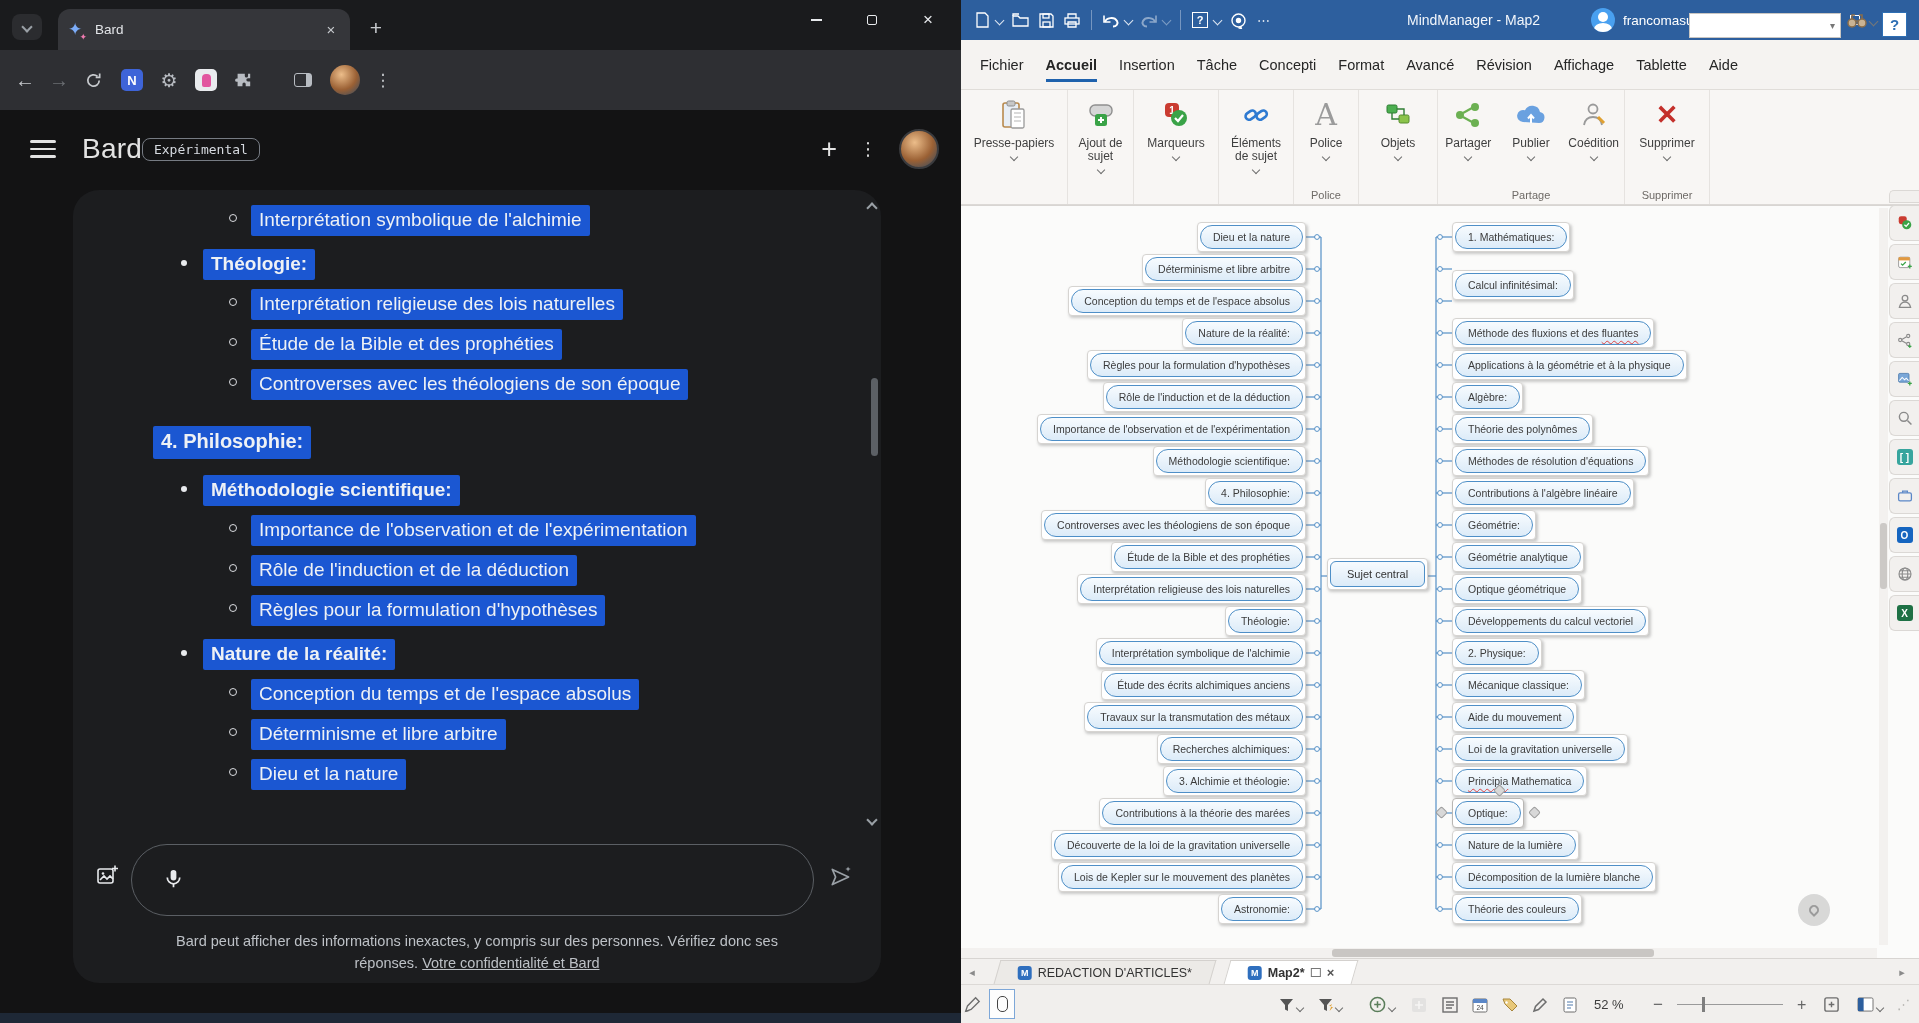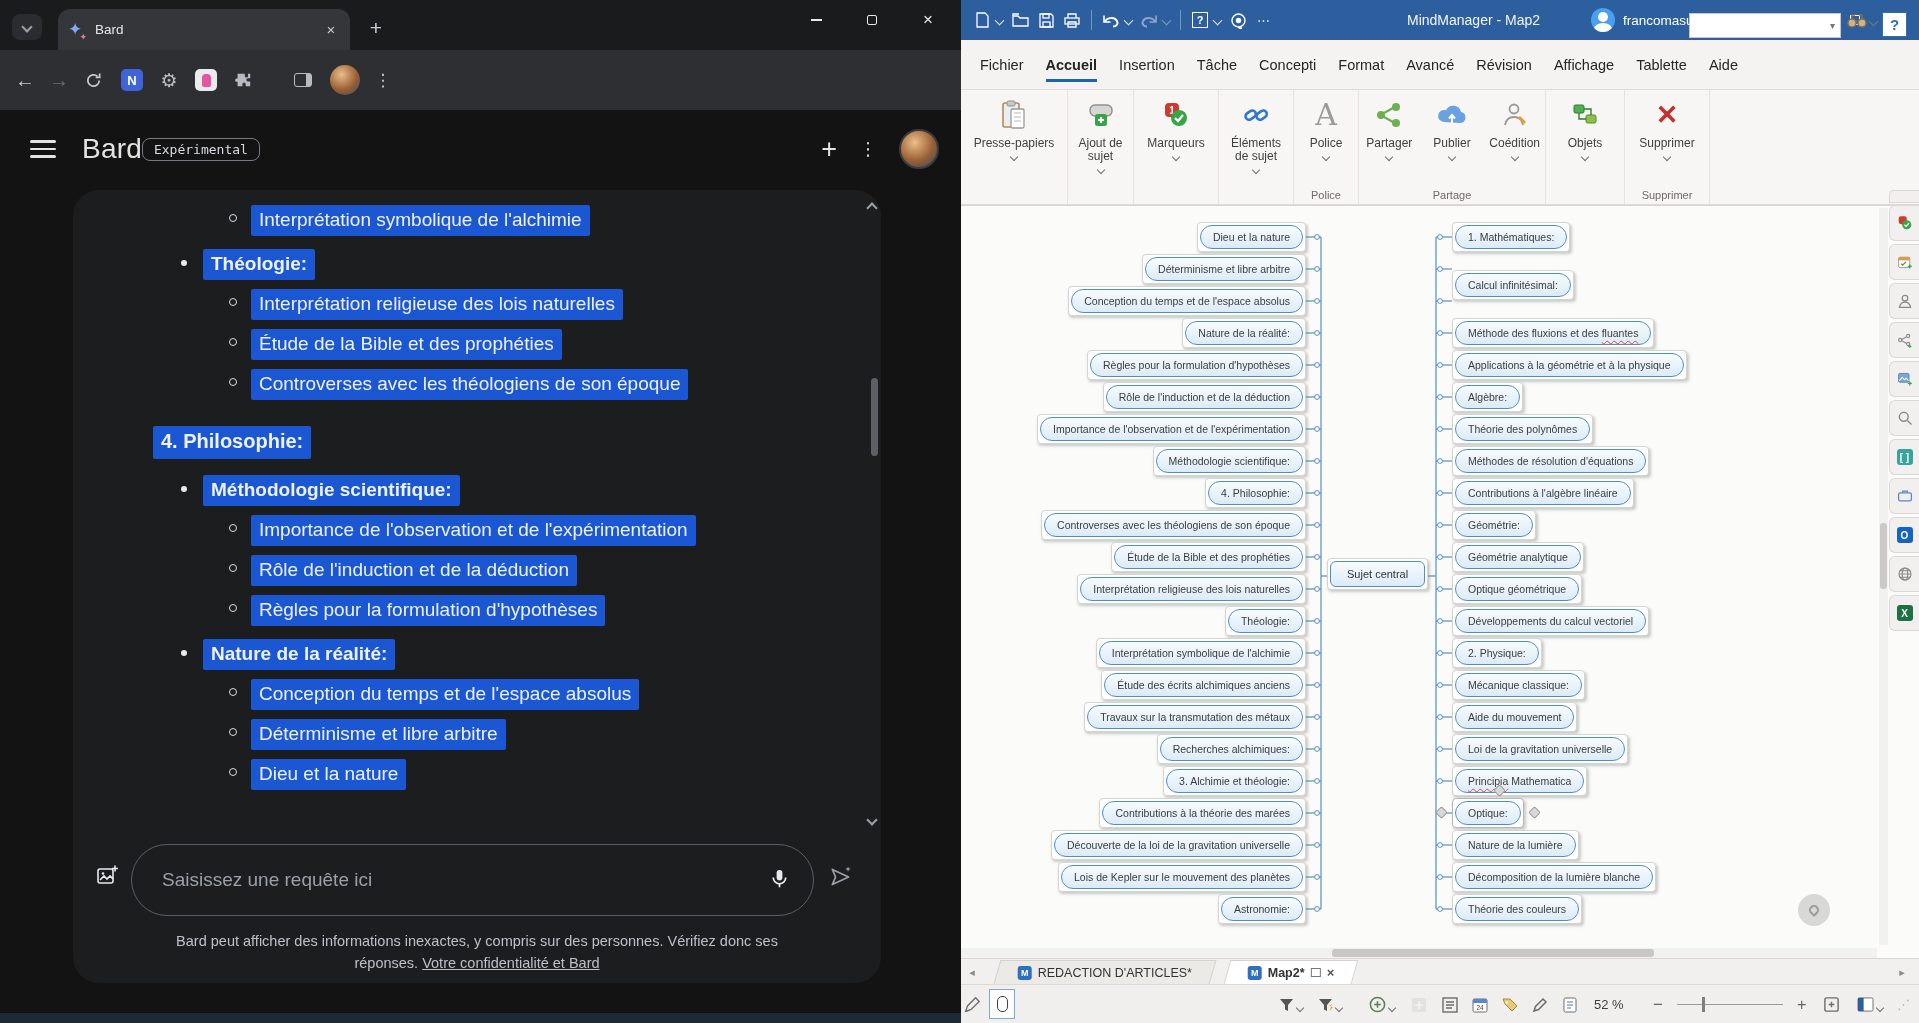--- a/index.html
+++ b/index.html
@@ -321,21 +321,20 @@
     <div class="input-row">
       <span class="img-btn">
         <svg width="24" height="24" viewBox="0 0 24 24" stroke="#e8eaed" fill="none" stroke-width="1.6">
             <rect x="3" y="5" width="15" height="14" rx="2"></rect>
             <path d="M5 16l4-4 3 3 3-3 3 3"></path>
             <circle cx="8" cy="9.5" r="1.3" fill="#e8eaed" stroke="none"></circle>
             <path d="M20 1.5v6M17 4.5h6"></path>
           </svg>
       </span>
       <div class="pill">
-        <span class="placeholder">Saisissez une requête ici</span>
         <span>
           <svg width="23" height="23" viewBox="0 0 24 24">
               <rect x="9" y="3" width="6" height="11" rx="3" fill="#e8eaed"></rect>
               <path d="M5.5 11a6.5 6.5 0 0 0 13 0" stroke="#e8eaed" stroke-width="1.8" fill="none"></path>
               <line x1="12" y1="17.5" x2="12" y2="21" stroke="#e8eaed" stroke-width="1.8"></line>
             </svg>
         </span>
       </div>
       <span class="send-btn">
         <svg width="26" height="26" viewBox="0 0 24 24">
@@ -513,20 +512,33 @@
     <div class="rgrp g-font">
       <div class="rbtn">
         <span class="ric">
             <span class="bigA">A</span>
           </span>
         <span class="rlabel">Police</span>
           <span class="rchev"></span>
       </div>
       <div class="rgrp-label">Police</div>
     </div>
+    <div class="rgrp g-obj">
+      <div class="rbtn">
+        <span class="ric">
+          <svg width="28" height="26" viewBox="0 0 28 26">
+              <rect x="3" y="3" width="10" height="8" rx="1.5" fill="#4caf50" stroke="#2e7d32"></rect>
+              <rect x="15" y="13" width="10" height="8" rx="1.5" fill="#8bc34a" stroke="#558b2f"></rect>
+              <path d="M13 7h7v6M15 17H8v-6" stroke="#2e7d32" fill="none" stroke-width="1.4"></path>
+            </svg>
+        </span>
+        <span class="rlabel">Objets</span>
+          <span class="rchev"></span>
+      </div>
+    </div>
     <div class="rgrp g-share">
       <div class="rbtn">
         <span class="ric">
           <svg width="28" height="28" viewBox="0 0 28 28">
               <circle cx="6" cy="14" r="4" fill="#6cb052"></circle>
               <circle cx="21" cy="6" r="4" fill="#6cb052"></circle>
               <circle cx="21" cy="22" r="4" fill="#6cb052"></circle>
               <path d="M9 12L18 7M9 16l9 5" stroke="#6cb052" stroke-width="2.2"></path>
             </svg>
         </span>
@@ -548,33 +560,20 @@
           <svg width="28" height="28" viewBox="0 0 28 28" fill="none" stroke="#9a9a9a" stroke-width="1.8">
               <circle cx="13" cy="8" r="4.5"></circle>
               <path d="M4 24c1-6 5-8 9-8s8 2 9 8"></path>
               <path d="M18 16l6 6" stroke="#e0a030" stroke-width="3"></path>
             </svg>
         </span>
         <span class="rlabel">Coédition</span>
           <span class="rchev"></span>
       </div>
       <div class="rgrp-label">Partage</div>
-    </div>
-    <div class="rgrp g-obj">
-      <div class="rbtn">
-        <span class="ric">
-          <svg width="28" height="26" viewBox="0 0 28 26">
-              <rect x="3" y="3" width="10" height="8" rx="1.5" fill="#4caf50" stroke="#2e7d32"></rect>
-              <rect x="15" y="13" width="10" height="8" rx="1.5" fill="#8bc34a" stroke="#558b2f"></rect>
-              <path d="M13 7h7v6M15 17H8v-6" stroke="#2e7d32" fill="none" stroke-width="1.4"></path>
-            </svg>
-        </span>
-        <span class="rlabel">Objets</span>
-          <span class="rchev"></span>
-      </div>
     </div>
     <div class="rgrp g-del">
       <div class="rbtn">
         <span class="ric">
             <span class="redX">✕</span>
           </span>
         <span class="rlabel">Supprimer</span>
           <span class="rchev"></span>
       </div>
       <div class="rgrp-label">Supprimer</div>

